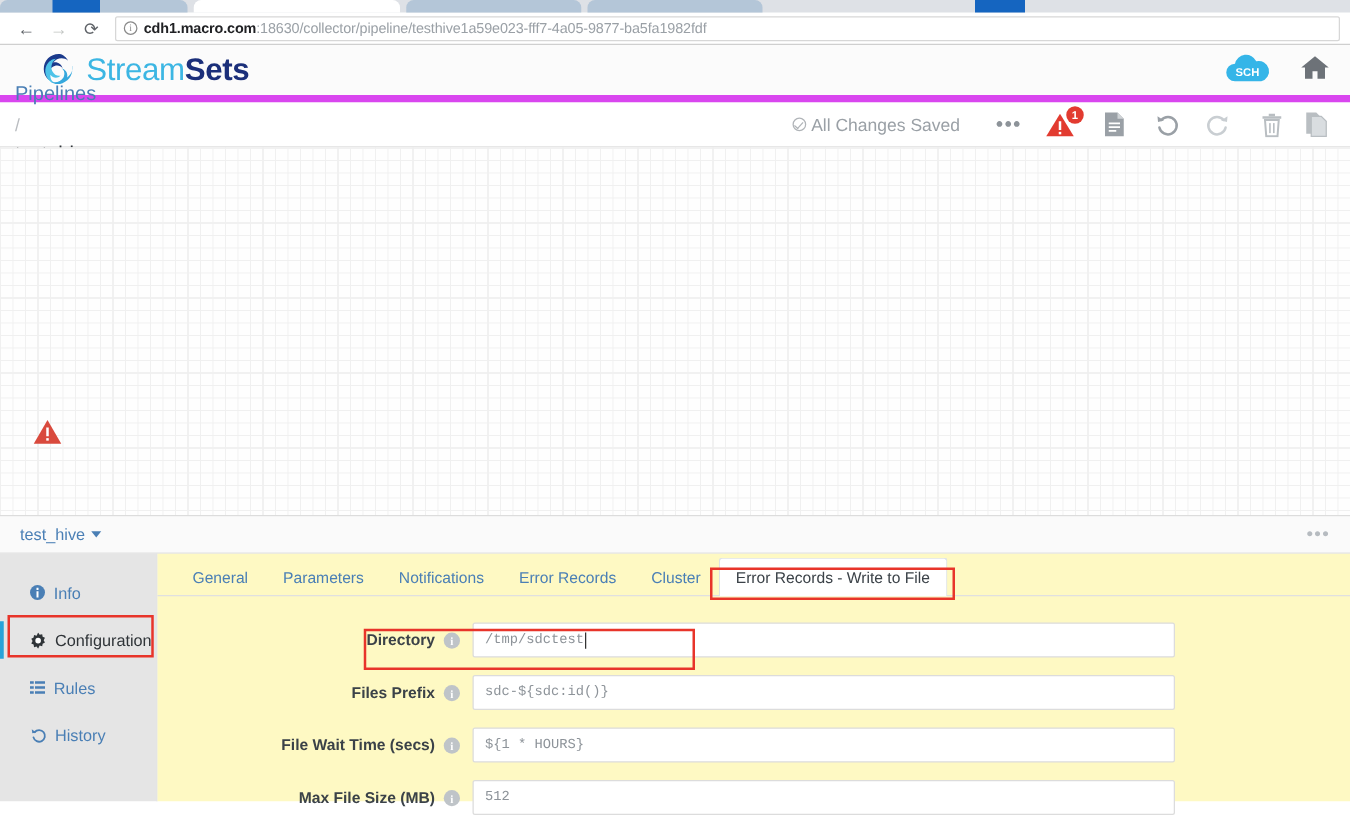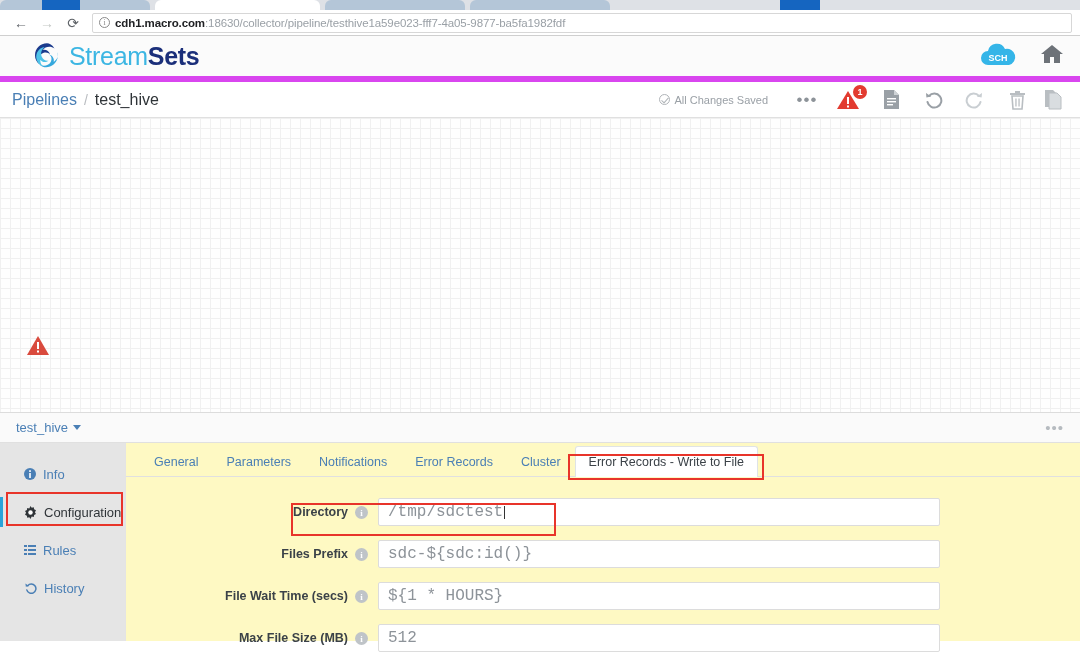--- a/index.html
+++ b/index.html
@@ -80,31 +80,31 @@
     padding-top: 3px;
   }
   .home-icon { color: #6d7278; }
 
   
   .pipeline-bar {
     height: 36px; background: #fff;
     border-bottom: 1px solid #e0e0e0;
     display: flex; align-items: center; padding: 0 12px;
   }
-  .breadcrumb { display: flex; align-items: baseline; gap: 7px; margin-left: 0; }
+  .breadcrumb { display: flex; align-items: baseline; gap: 7px; margin-left: 0; flex-direction: column; }
   .crumb-link { font-size: 16px; color: #4a7fb5; }
   .crumb-sep { font-size: 14px; color: #b9bcc0; }
   .crumb-current { font-size: 16px; color: #2f3438; }
 
   .pipeline-actions {
     margin-left: auto; display: flex; align-items: center; gap: 0;
   }
   .saved-status {
     display: flex; align-items: center; gap: 4px;
-    font-size: 11px; color: #9aa0a6; margin-right: 18px;
+    font-size: 14px; color: #9aa0a6; margin-right: 18px;
   }
   .saved-status .chk {
     width: 11px; height: 11px; border: 1px solid #b0b4b8;
     border-radius: 50%; position: relative; flex: none;
   }
   .saved-status .chk::after {
     content: ""; position: absolute; left: 2.5px; top: 1px;
     width: 3px; height: 6px; border: solid #b0b4b8;
     border-width: 0 1.3px 1.3px 0; transform: rotate(42deg);
   }
@@ -207,21 +207,21 @@
     background: #bfc4c8; color: #fff; font-size: 9px;
     font-weight: bold; display: flex; align-items: center;
     justify-content: center; flex: none;
     font-family: "Liberation Serif", serif;
   }
   .form-input {
     width: 562px; height: 28px;
     border: 1px solid #dcdcdc; border-radius: 2px;
     background: #fff; display: flex; align-items: center;
     padding: 0 9px; font-family: "Liberation Mono", monospace;
-    font-size: 16px; color: #8d9399;
+    font-size: 11px; color: #8d9399;
   }
   .caret-blink {
     display: inline-block; width: 1px; height: 13px;
     background: #333; margin-left: 1px;
   }
 
   
   .annot {
     position: absolute; border: 2px solid #e8342a;
     pointer-events: none; z-index: 30;

